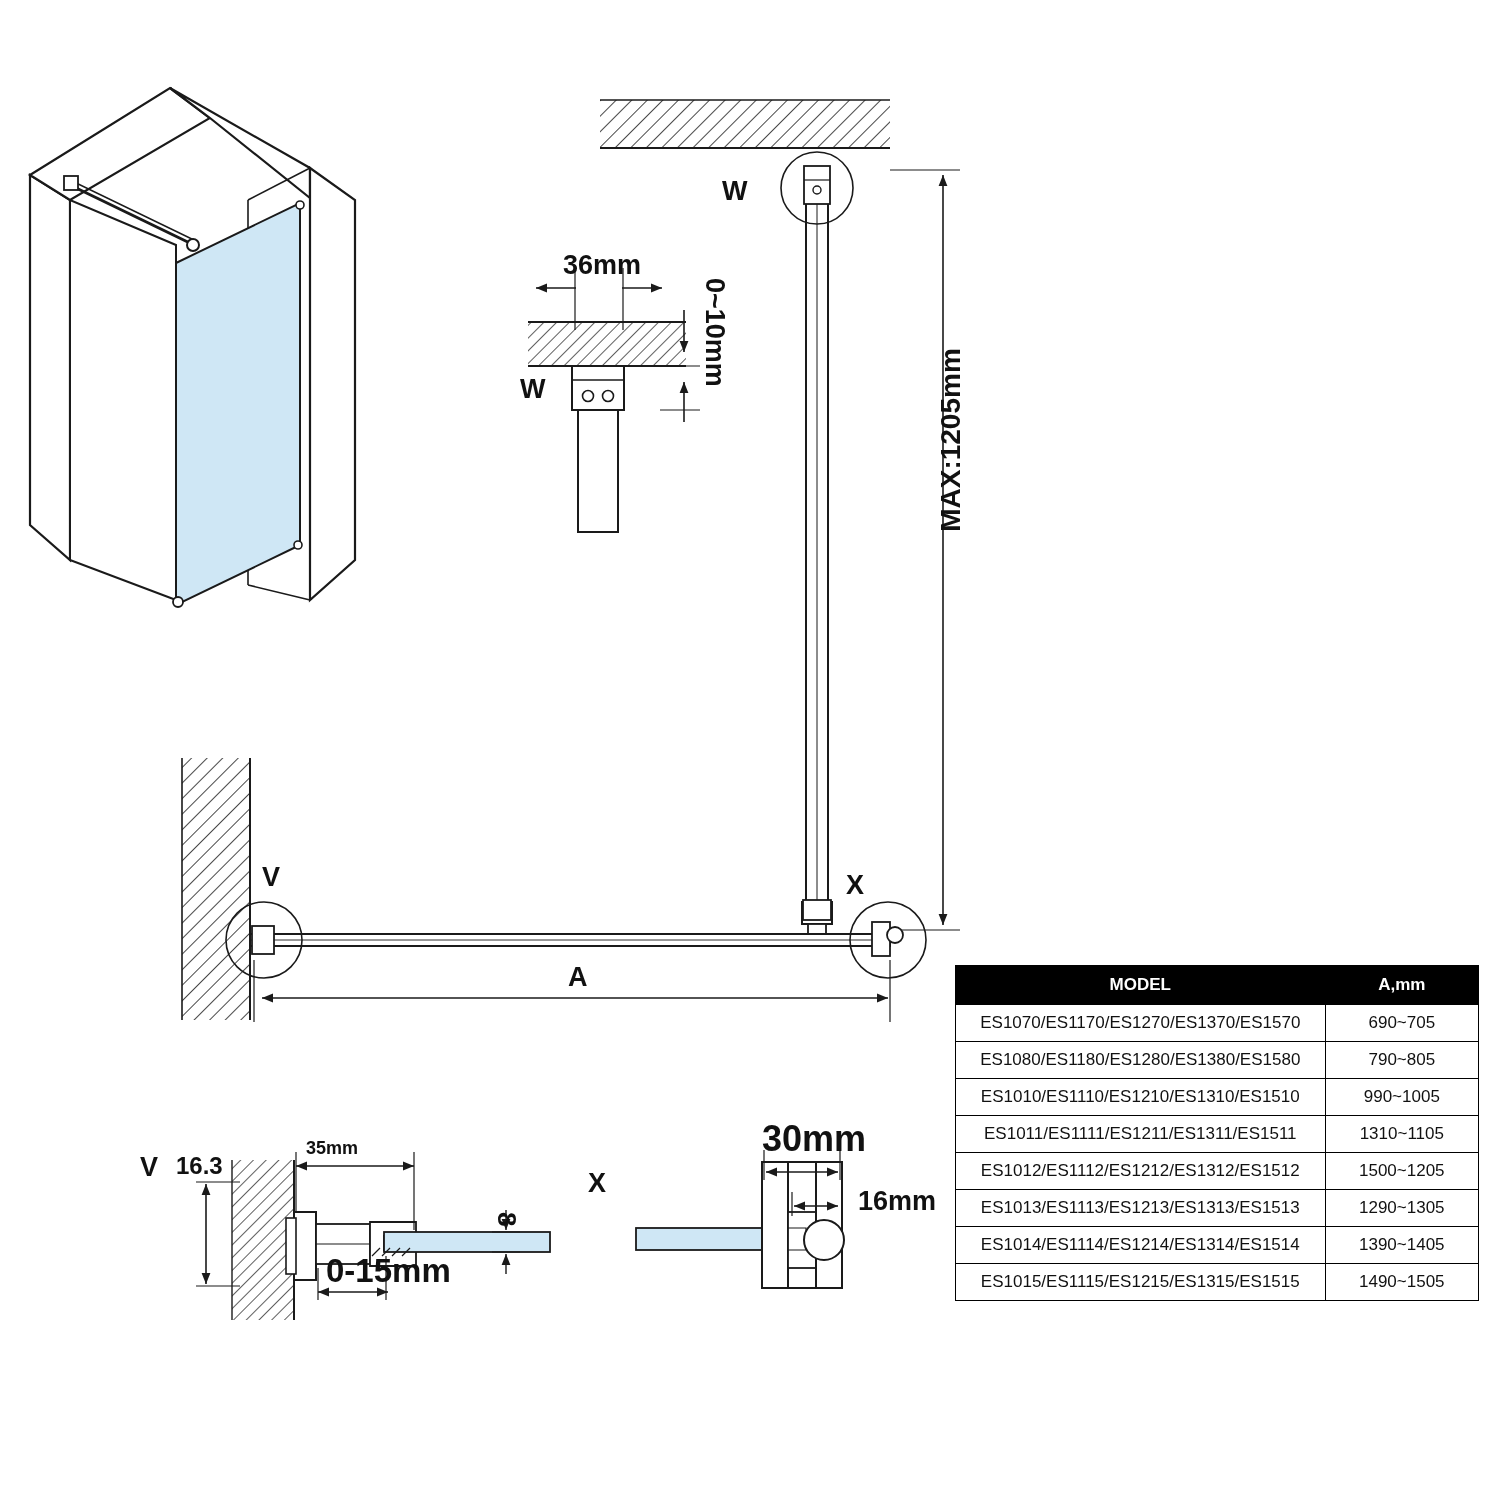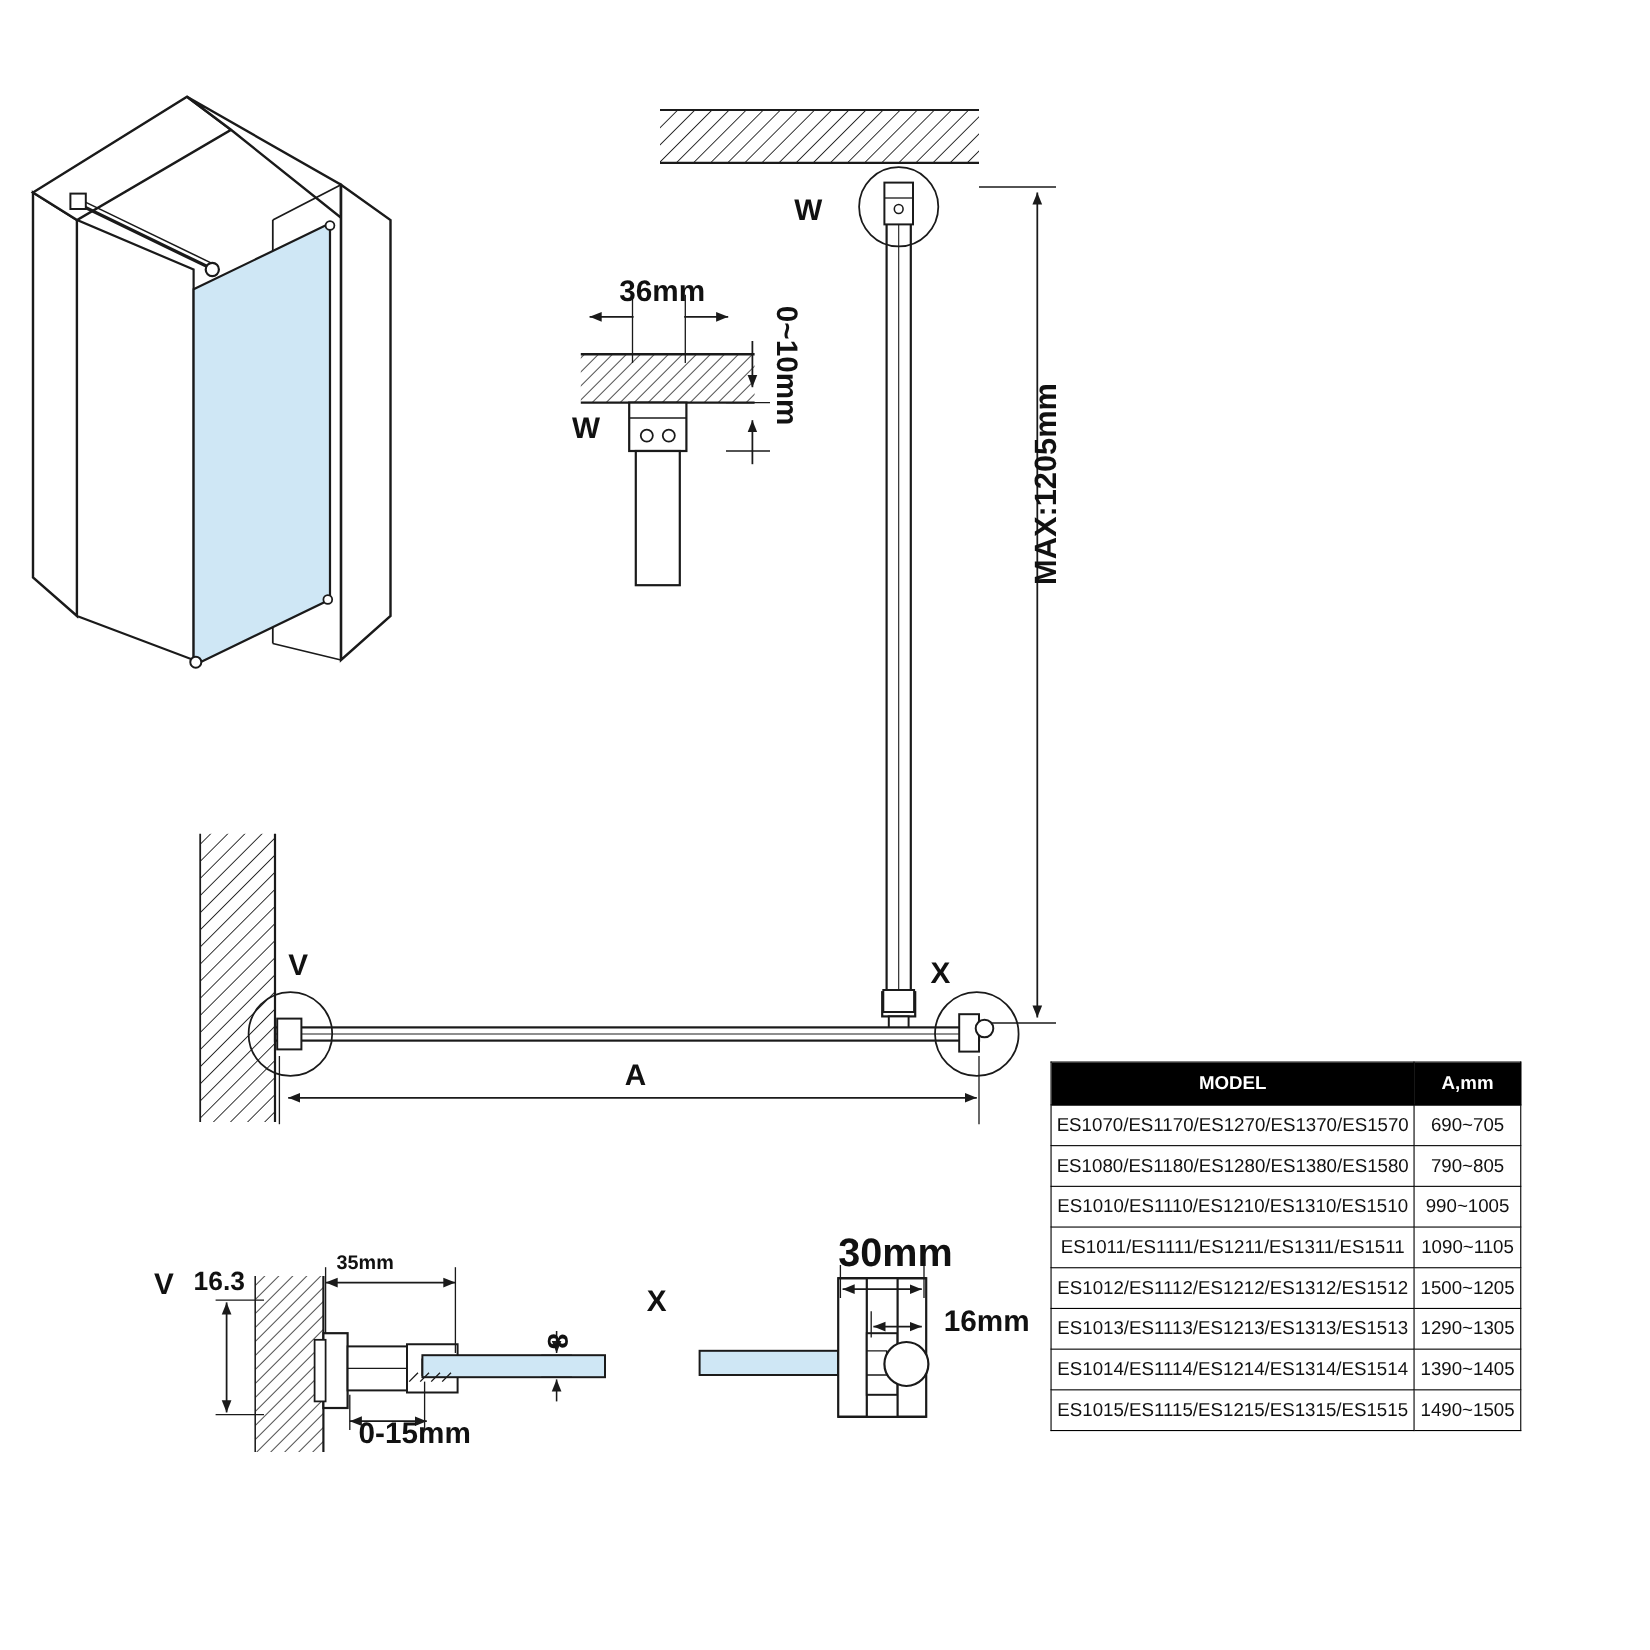--- a/index.html
+++ b/index.html
@@ -2,21 +2,21 @@
 <html><head>
 <meta charset="utf-8">
 <style>
   html,body{margin:0;padding:0;background:#ffffff;}
   body{width:1500px;height:1500px;position:relative;font-family:"Liberation Sans",sans-serif;color:#111;overflow:hidden;}
   .stage{position:absolute;left:0;top:0;width:1500px;height:1500px;}
   svg.layer{position:absolute;left:0;top:0;width:1500px;height:1500px;}
   .lbl{position:absolute;font-weight:bold;white-space:nowrap;}
   .rot90{transform-origin:0 0;}
   
-  .spec-table{position:absolute;left:955px;top:965px;width:428px;border-collapse:collapse;font-size:15px;}
+  .spec-table{position:absolute;left:955px;top:965px;width:524px;border-collapse:collapse;font-size:15px;}
   .spec-table th{background:#000;color:#fff;font-weight:bold;padding:9px 4px;font-size:17px;border:1px solid #000;}
   .spec-table td{border:1px solid #000;padding:8px 4px;text-align:center;font-size:17px;white-space:nowrap;}
   .spec-table td.model{width:350px;}
   .spec-table td.amm{width:140px;}
 </style>
 </head>
 <body>
 
 <div class="stage">
 
@@ -201,21 +201,21 @@
 
   <div class="lbl rot90" style="left:935px;top:440px;font-size:28px;transform:rotate(-90deg) translate(-50%,0);transform-origin:0 0;">MAX:1205mm</div>
 
   <div class="lbl" style="left:262px;top:862px;font-size:27px;">V</div>
   <div class="lbl" style="left:846px;top:870px;font-size:27px;">X</div>
   <div class="lbl" style="left:568px;top:962px;font-size:27px;">A</div>
 
   <div class="lbl" style="left:140px;top:1152px;font-size:27px;">V</div>
   <div class="lbl" style="left:176px;top:1152px;font-size:24px;">16.3</div>
   <div class="lbl" style="left:306px;top:1138px;font-size:18px;">35mm</div>
-  <div class="lbl" style="left:326px;top:1252px;font-size:27px;margin-top:36px;">0-15mm</div>
+  <div class="lbl" style="left:326px;top:1252px;font-size:33px;">0-15mm</div>
   <div class="lbl rot90" style="left:522px;top:1212px;font-size:26px;transform:rotate(90deg);">8</div>
 
   <div class="lbl" style="left:588px;top:1168px;font-size:27px;">X</div>
   <div class="lbl" style="left:762px;top:1118px;font-size:36px;">30mm</div>
   <div class="lbl" style="left:858px;top:1186px;font-size:27px;">16mm</div>
 
   <table class="spec-table">
     <thead>
       <tr>
         <th>MODEL</th>
@@ -230,21 +230,21 @@
       <tr>
         <td class="model">ES1080/ES1180/ES1280/ES1380/ES1580</td>
         <td class="amm">790~805</td>
       </tr>
       <tr>
         <td class="model">ES1010/ES1110/ES1210/ES1310/ES1510</td>
         <td class="amm">990~1005</td>
       </tr>
       <tr>
         <td class="model">ES1011/ES1111/ES1211/ES1311/ES1511</td>
-        <td class="amm">1090~1105</td>
+        <td class="amm">1310~1105</td>
       </tr>
       <tr>
         <td class="model">ES1012/ES1112/ES1212/ES1312/ES1512</td>
         <td class="amm">1500~1205</td>
       </tr>
       <tr>
         <td class="model">ES1013/ES1113/ES1213/ES1313/ES1513</td>
         <td class="amm">1290~1305</td>
       </tr>
       <tr>

